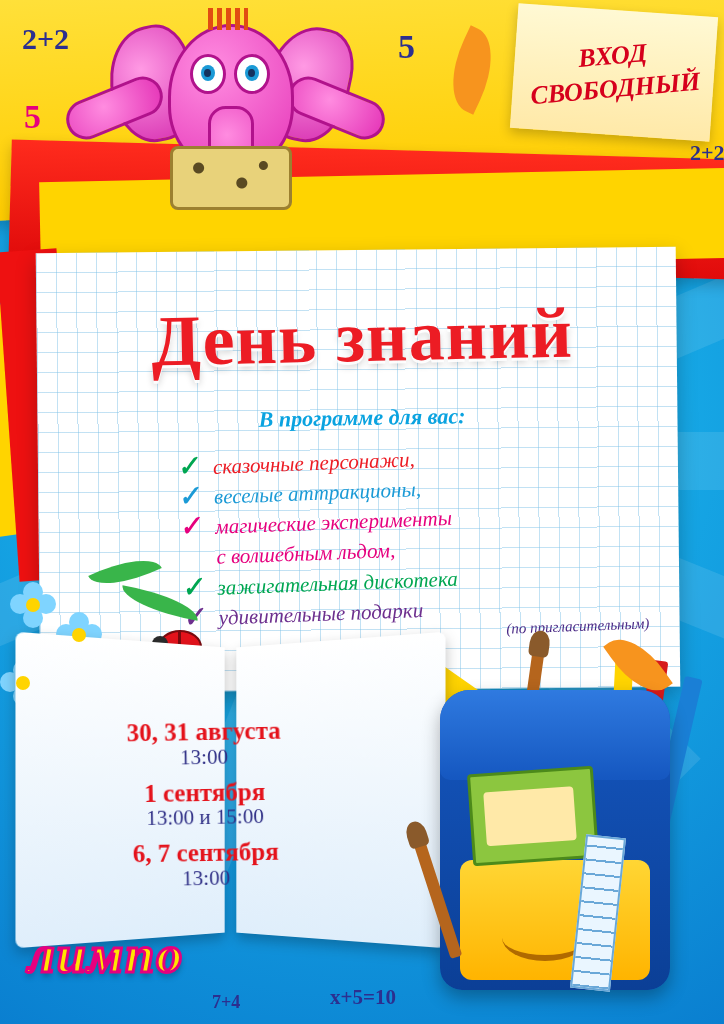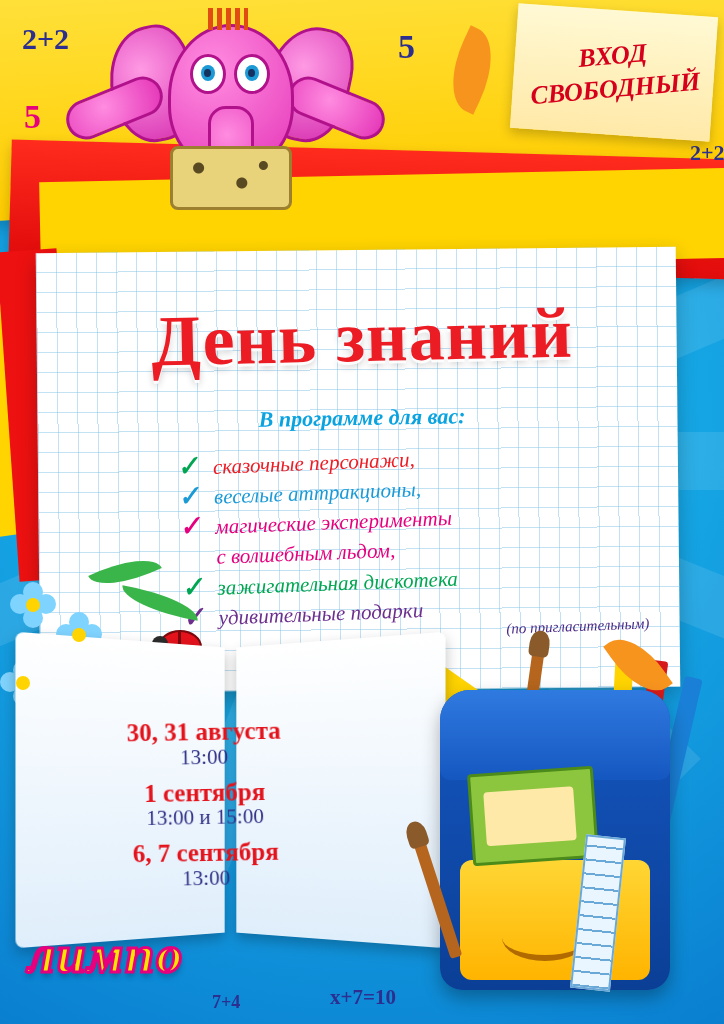--- a/index.html
+++ b/index.html
@@ -254,21 +254,21 @@
   <div class="shape-red-left"></div>
 
   <div class="orange-leaf"></div>
 
   <div class="num n1">2+2</div>
   <div class="num n2">5</div>
   <div class="num n3">5</div>
   <div class="num n4">2+2</div>
   <div class="num n5">5</div>
   <div class="num n7">7+4</div>
-  <div class="formula">x+7=10</div>
+  <div class="formula">x+5=10</div>
 
   <div class="elephant">
     <div class="el-ear l"></div>
     <div class="el-ear r"></div>
     <div class="el-arm l"></div>
     <div class="el-arm r"></div>
     <div class="el-body"></div>
     <div class="el-hair"></div>
     <div class="el-eye l">
         <i class="el-pupil"></i>

